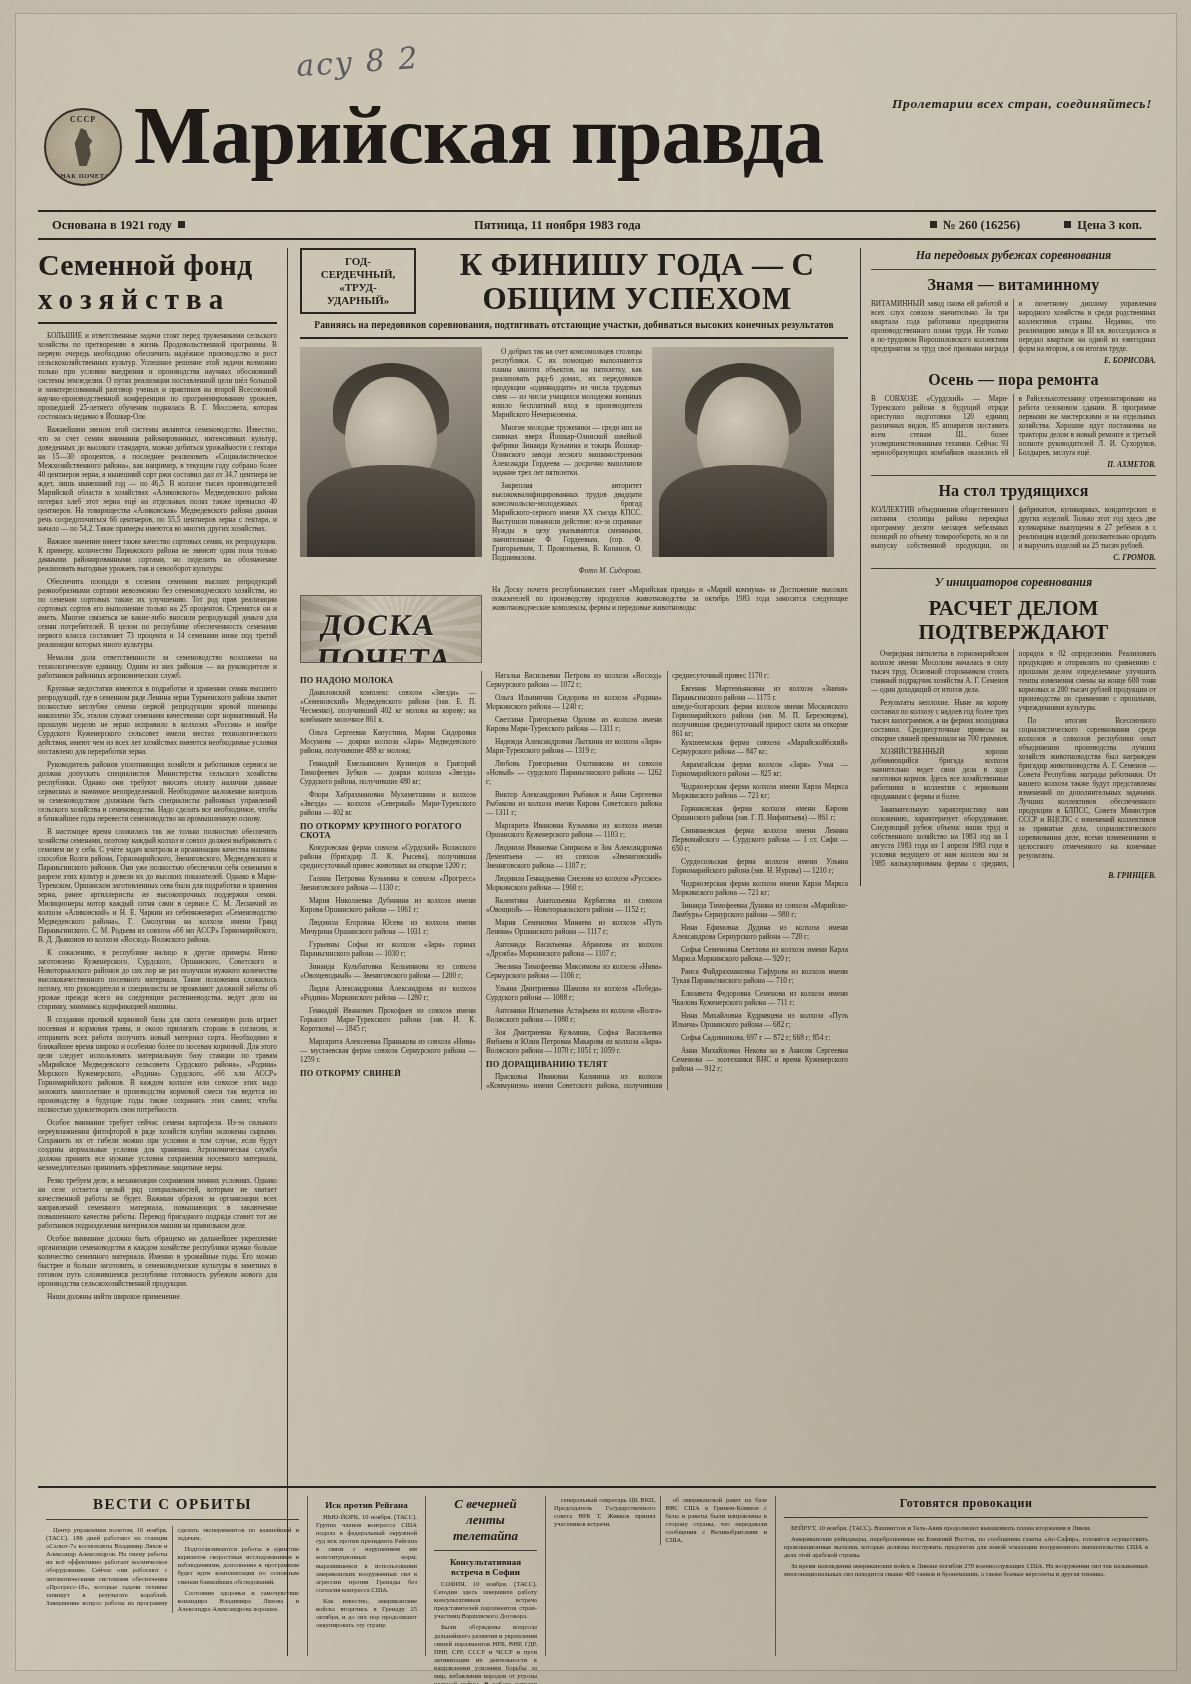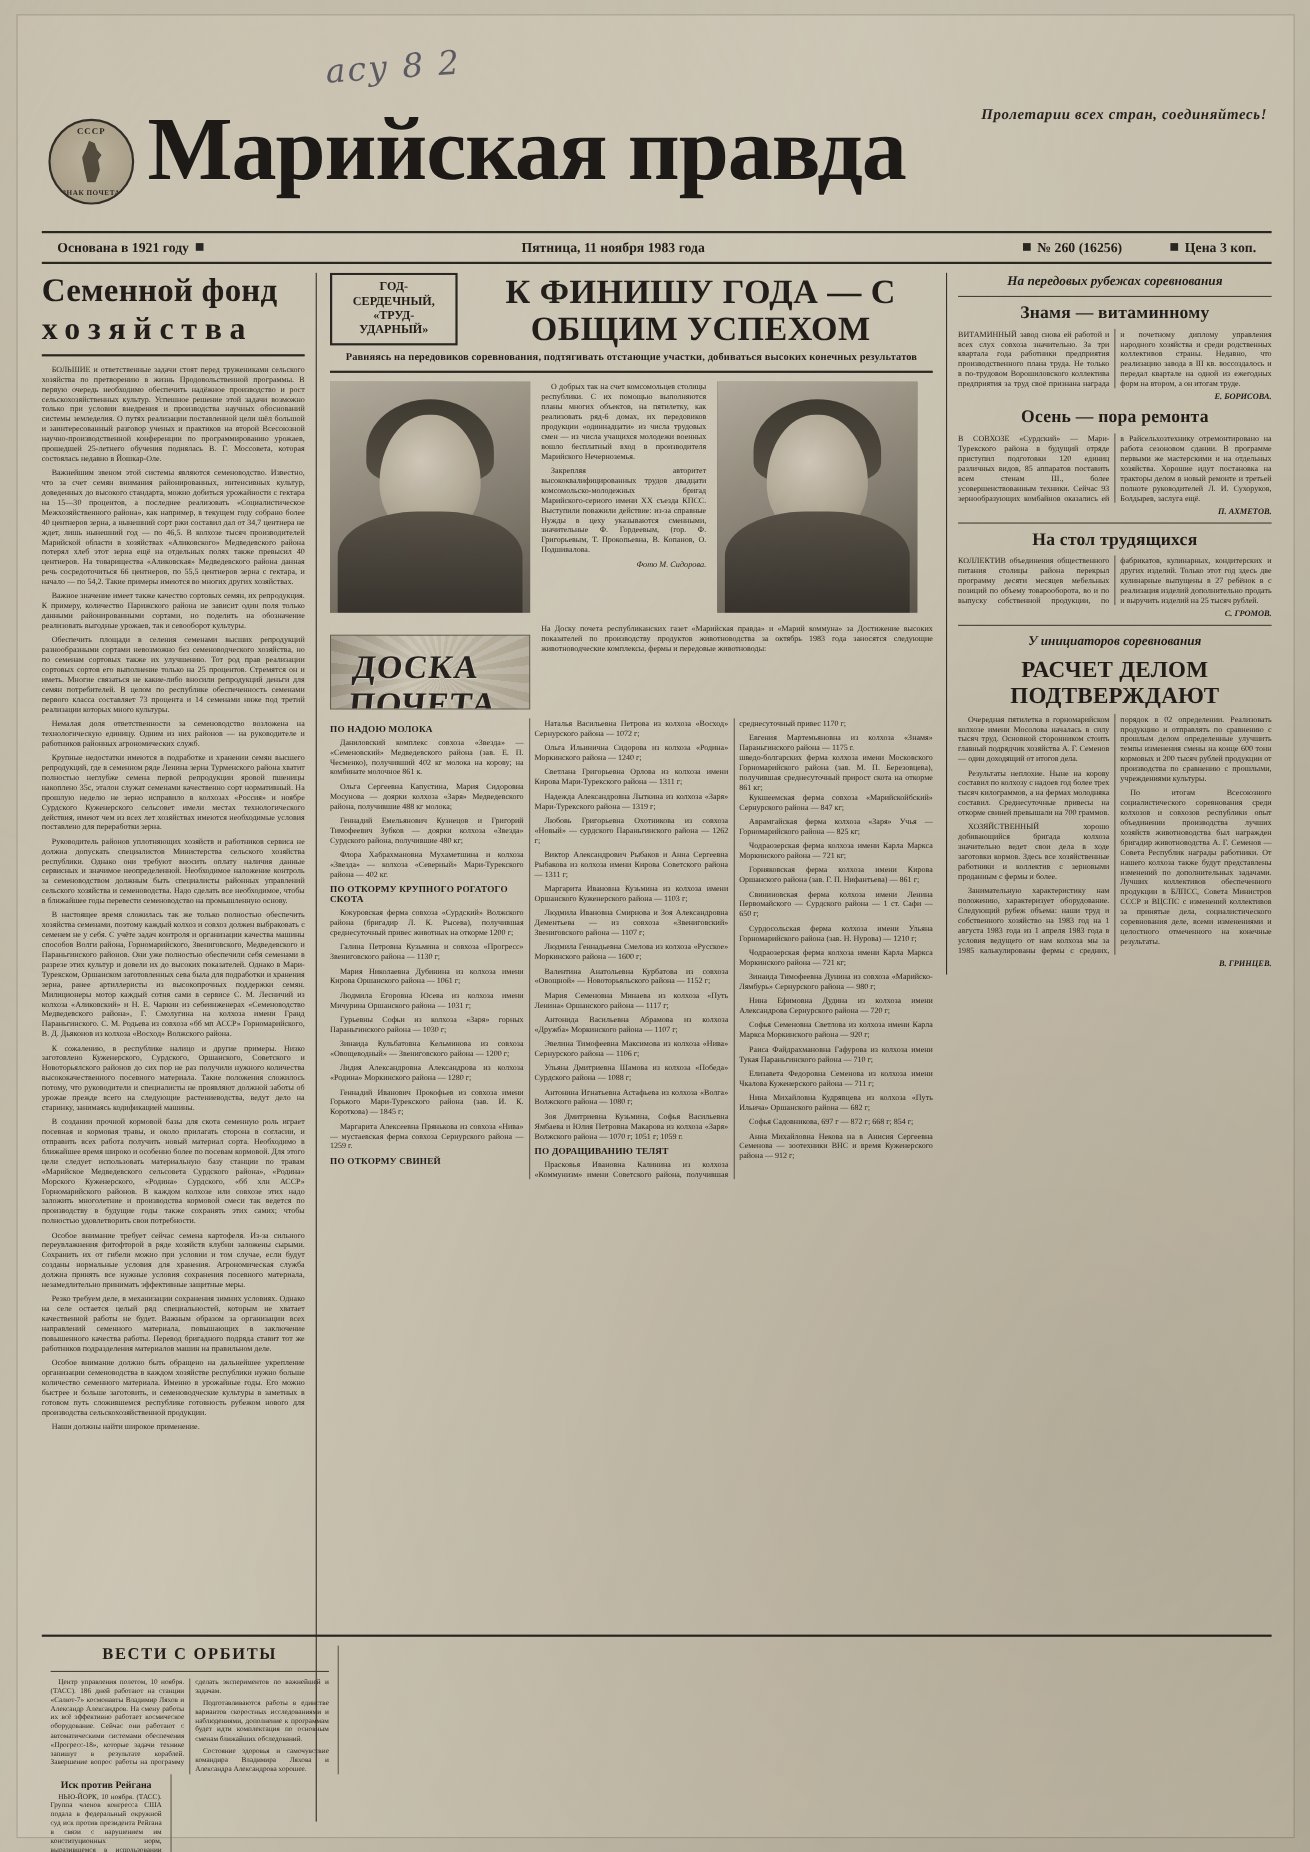--- a/index.html
+++ b/index.html
@@ -385,21 +385,20 @@
     left: 0; right: 0;
     top: 1238px;
     bottom: 0;
     border-top: 2px solid #2c2823;
     padding-top: 8px;
   }
   .bb-grid {
     position: absolute;
     inset: 8px 0 0 0;
     display: flex;
-    flex-direction: column;
   }
   .bb-col {
     padding: 0 8px;
     box-sizing: border-box;
     border-right: 1px solid #6a6256;
   }
   .bb-col:last-child { border-right: 0; }
   .bb-title {
     font-size: 15px;
     font-weight: bold;
@@ -490,20 +489,21 @@
 
           <div class="photo-row">
             <div class="photo p1">
               <div class="bg"></div>
               <div class="hair"></div>
               <div class="face"></div>
               <div class="body"></div>
             </div>
             <div class="mid-col">
               <p style="margin:0 0 4px 0;text-indent:9px;">О добрых так на счет комсомольцев столицы республики. С их помощью выполняются планы многих объектов, на пятилетку, как реализовать ряд-6 домах, их передовиков продукции «одиннадцати» из числа трудовых смен — из числа учащихся молодежи военных вошло бесплатный вход в производителя Марийского Нечерноземья.</p>
+              <p style="margin:0 0 4px 0;text-indent:9px;">Многие молодые труженики — среди них на снимках вверх Йошкар-Олинской швейной фабрики Зинаида Кузьмина и токарь Йошкар-Олинского завода лесного машиностроения Александра Гордеева — досрочно выполнили задание трех лет пятилетки.</p>
               <p style="margin:0 0 4px 0;text-indent:9px;">Закрепляя авторитет высококвалифицированных трудов двадцати комсомольско-молодежных бригад Марийского-сериого имени XX съезда КПСС. Выступили поважили действие: из-за справные Нужды в цеху указываются сменными, значительные Ф. Гордеевым, (гор. Ф. Григорьевым, Т. Прокопьевна, В. Копанов, О. Подшивалова.</p>
               <div class="photo-credit">Фото М. Сидорова.</div>
             </div>
             <div class="photo p2">
               <div class="bg"></div>
               <div class="hair"></div>
               <div class="face"></div>
               <div class="body"></div>
             </div>
           </div>
@@ -545,21 +545,21 @@
             <div class="sec-head">ПО ОТКОРМУ СВИНЕЙ</div>
             <div class="bodytext">
               <p>Наталья Васильевна Петрова из колхоза «Восход» Сернурского района — 1072 г;</p>
               <p>Ольга Ильинична Сидорова из колхоза «Родина» Моркинского района — 1240 г;</p>
               <p>Светлана Григорьевна Орлова из колхоза имени Кирова Мари-Турекского района — 1311 г;</p>
               <p>Надежда Александровна Лыткина из колхоза «Заря» Мари-Турекского района — 1319 г;</p>
               <p>Любовь Григорьевна Охотникова из совхоза «Новый» — сурдского Параньгинского района — 1262 г;</p>
               <p>Виктор Александрович Рыбаков и Анна Сергеевна Рыбакова из колхоза имени Кирова Советского района — 1311 г;</p>
               <p>Маргарита Ивановна Кузьмина из колхоза имени Оршанского Куженерского района — 1103 г;</p>
               <p>Людмила Ивановна Смирнова и Зоя Александровна Дементьева — из совхоза «Звениговский» Звениговского района — 1107 г;</p>
-              <p>Людмила Геннадьевна Смелова из колхоза «Русское» Моркинского района — 1600 г;</p>
+              <p>Людмила Геннадьевна Смелова из колхоза «Русское» Моркинского района — 1960 г;</p>
               <p>Валентина Анатольевна Курбатова из совхоза «Овощной» — Новоторьяльского района — 1152 г;</p>
               <p>Мария Семеновна Минаева из колхоза «Путь Ленина» Оршанского района — 1117 г;</p>
               <p>Антонида Васильевна Абрамова из колхоза «Дружба» Моркинского района — 1107 г;</p>
               <p>Эвелина Тимофеевна Максимова из колхоза «Нива» Сернурского района — 1106 г;</p>
               <p>Ульяна Дмитриевна Шамова из колхоза «Победа» Сурдского района — 1088 г;</p>
               <p>Антонина Игнатьевна Астафьева из колхоза «Волга» Волжского района — 1080 г;</p>
               <p>Зоя Дмитриевна Кузьмина, Софья Васильевна Ямбаева и Юлия Петровна Макарова из колхоза «Заря» Волжского района — 1070 г; 1051 г; 1059 г.</p>
             </div>
 
             <div class="sec-head">ПО ДОРАЩИВАНИЮ ТЕЛЯТ</div>

